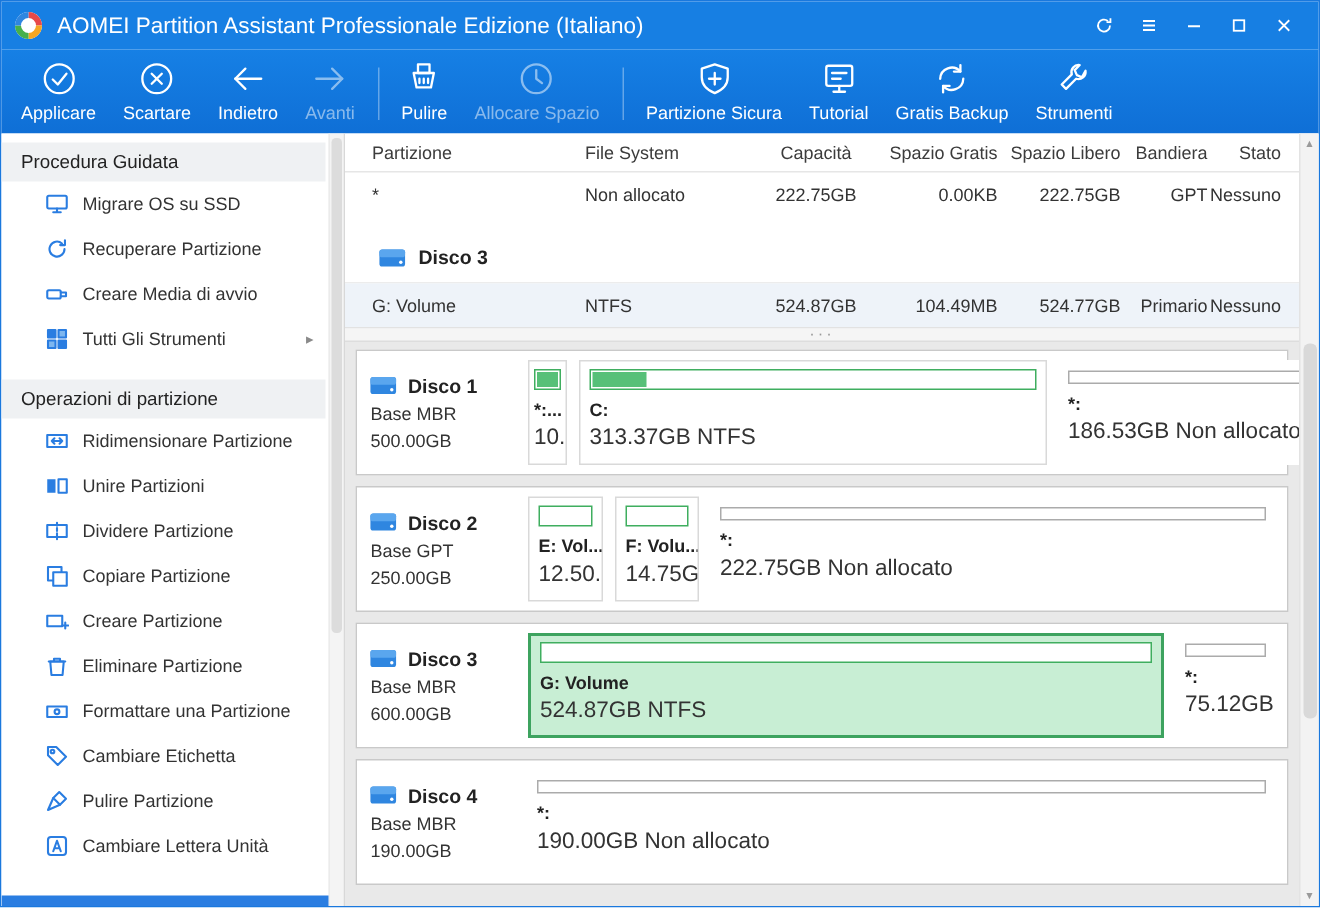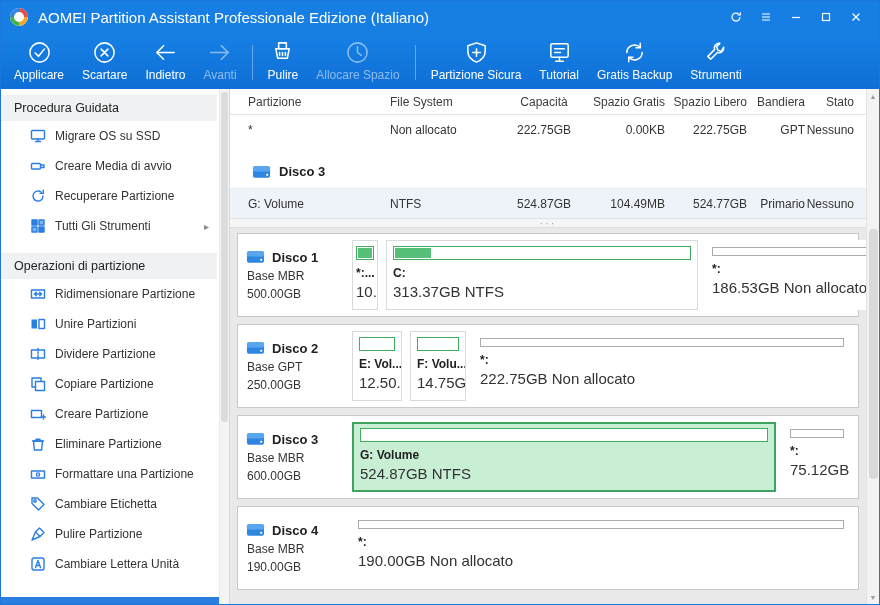--- a/index.html
+++ b/index.html
@@ -208,31 +208,31 @@
 
         <div class="sb-item">
           <svg viewBox="0 0 16 16">
               <rect x="1.5" y="2.5" width="13" height="8.5" rx="1"></rect>
               <path d="M5.5 13.5h5M8 11v2.5"></path>
             </svg>
           <span class="lbl">Migrare OS su SSD</span>
         </div>
         <div class="sb-item">
           <svg viewBox="0 0 16 16">
+              <path d="M13 8a5 5 0 1 1-1.7-3.7"></path>
+              <path d="M13.3 2.2v3.2h-3.2"></path>
+            </svg>
+          <span class="lbl">Recuperare Partizione</span>
+        </div>
+        <div class="sb-item">
+          <svg viewBox="0 0 16 16">
               <rect x="1.5" y="5.5" width="9" height="5.5" rx="1"></rect>
               <path d="M10.5 7h3.5v2.5h-3.5"></path>
             </svg>
           <span class="lbl">Creare Media di avvio</span>
-        </div>
-        <div class="sb-item">
-          <svg viewBox="0 0 16 16">
-              <path d="M13 8a5 5 0 1 1-1.7-3.7"></path>
-              <path d="M13.3 2.2v3.2h-3.2"></path>
-            </svg>
-          <span class="lbl">Recuperare Partizione</span>
         </div>
         <div class="sb-item">
           <svg viewBox="0 0 16 16" stroke="none">
               <rect x="2" y="2" width="5" height="5" fill="#2a7de1"></rect>
               <rect x="9" y="2" width="5" height="5" fill="#7db6ef"></rect>
               <rect x="2" y="9" width="5" height="5" fill="#7db6ef"></rect>
               <rect x="9" y="9" width="5" height="5" fill="#2a7de1"></rect>
             </svg>
 
           <span class="lbl">Tutti Gli Strumenti</span>

